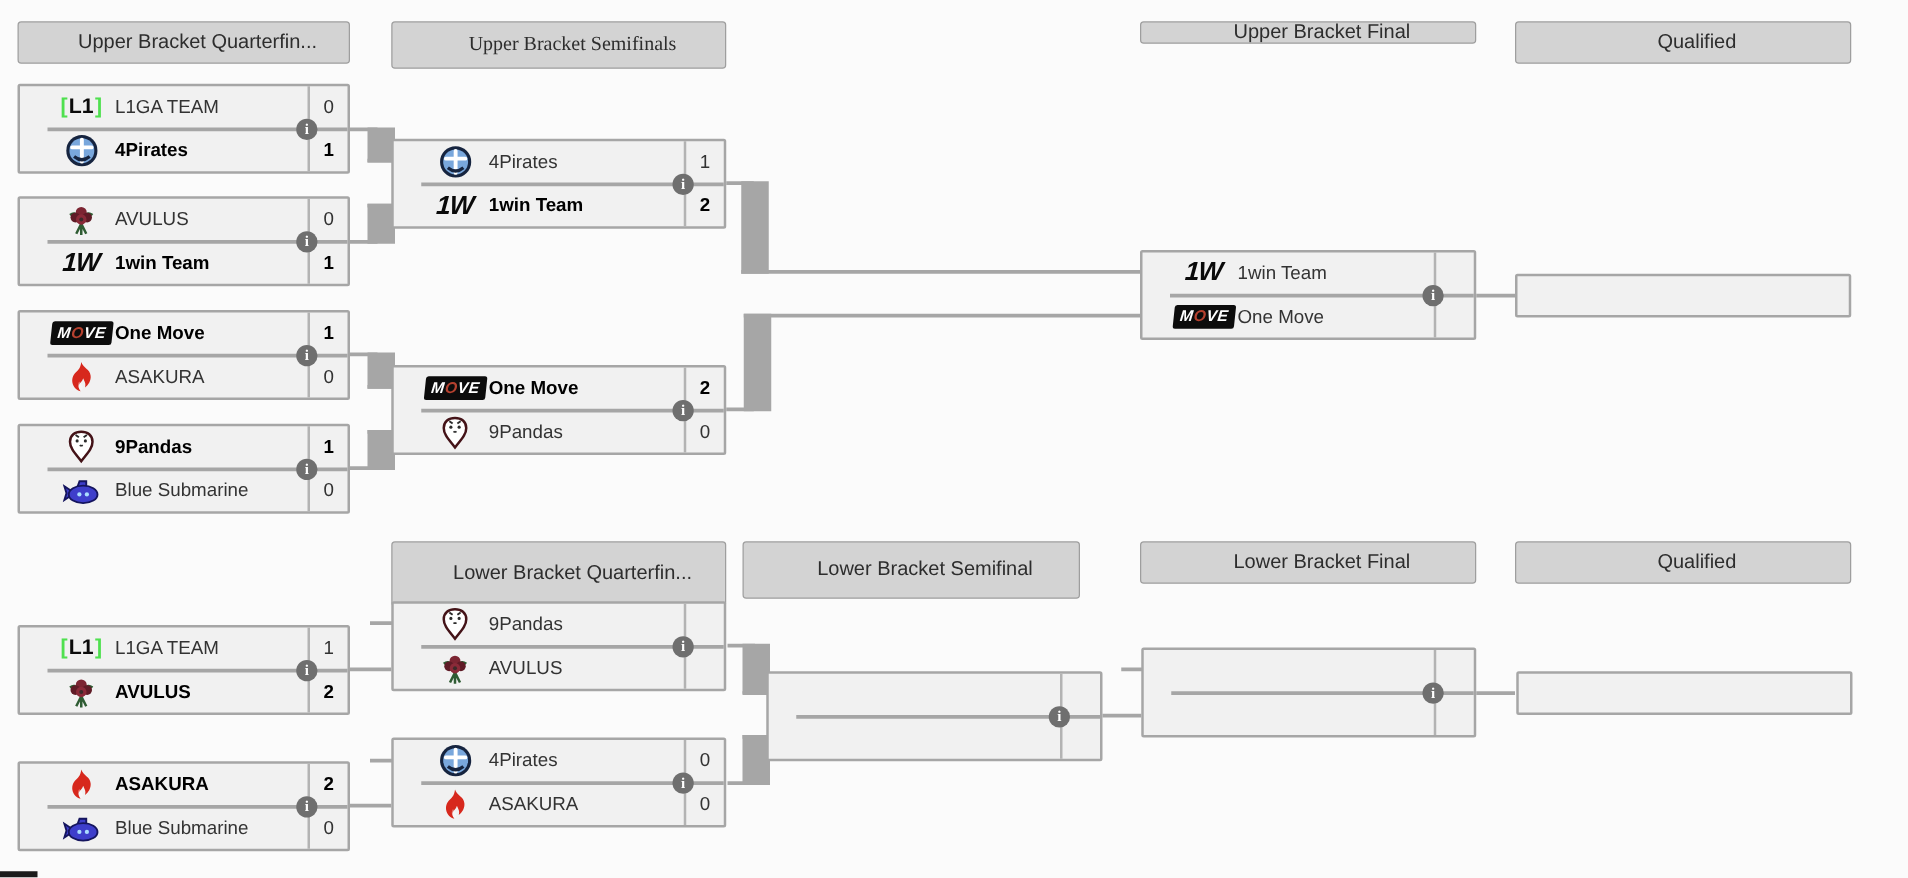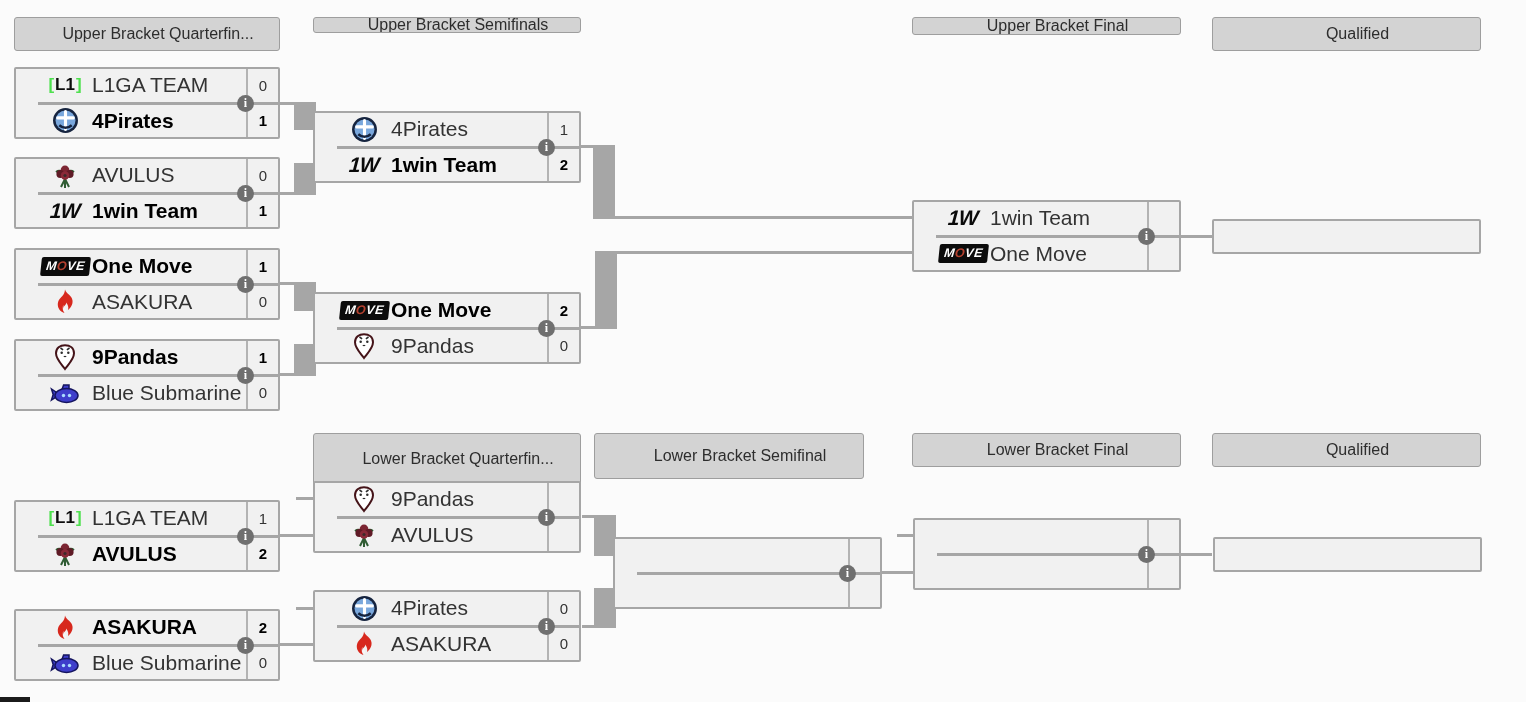--- a/index.html
+++ b/index.html
@@ -17,21 +17,21 @@
     font-size:16px;color:#2d2d2d;white-space:nowrap;overflow:hidden;
   }
   
   .match{
     background:#f1f1f1;border:2px solid #a6a6a6;border-radius:2px;
     display:flex;flex-direction:column;
   }
   .row{display:flex;align-items:center;flex:1;min-height:0;}
   .mid{height:3px;background:#a6a6a6;flex:none;}
   .logo{width:54px;flex:none;display:flex;align-items:flex-start;justify-content:center;}
-  .tname{flex:1;font-size:21px;color:#333;white-space:nowrap;overflow:hidden;}
+  .tname{flex:1;font-size:15px;color:#333;white-space:nowrap;overflow:hidden;}
   .tscore{
     width:30px;flex:none;align-self:stretch;border-left:2px solid #b3b3b3;
     display:flex;align-items:center;justify-content:center;
     font-size:15px;color:#333;
   }
   .row.win .tname,.row.win .tscore{font-weight:700;color:#000;}
   .ibtn{
     position:absolute;right:24px;top:50%;margin-top:-8.5px;width:17px;height:17px;
     border-radius:50%;background:#6f6f6f;color:#fff;
     font-family:"Liberation Serif","DejaVu Serif",serif;font-weight:700;font-size:12px;
@@ -50,21 +50,21 @@
       padding:2px 5px 3px;display:inline-block;transform:skewX(-6deg);border-radius:2px;letter-spacing:.5px;}
   .mv i{color:#b5412f;font-style:inherit;}
   .strip{background:#1b1b1b;}
 </style>
 </head>
 <body>
 
 <div class="abs" style="left:0;top:0;width:1526px;height:702px;">
 
   <div class="abs hdr" style="left:14px;top:17px;width:266px;height:34px;">Upper Bracket Quarterfin...</div>
-  <div class="abs hdr" style="left:313px;top:17px;width:268px;height:16px;">Upper Bracket Semifinals</div>
+  <div class="abs hdr" style="left:313px;top:17px;width:268px;height:38px;font-family:Liberation Serif, serif;">Upper Bracket Semifinals</div>
   <div class="abs hdr" style="left:912px;top:17px;width:269px;height:18px;">Upper Bracket Final</div>
   <div class="abs hdr" style="left:1212px;top:17px;width:269px;height:34px;">Qualified</div>
 
   <div class="abs hdr" style="left:313px;top:433px;width:268px;height:52px;">Lower Bracket Quarterfin...</div>
   <div class="abs hdr" style="left:594px;top:433px;width:270px;height:46px;">Lower Bracket Semifinal</div>
   <div class="abs hdr" style="left:912px;top:433px;width:269px;height:34px;">Lower Bracket Final</div>
   <div class="abs hdr" style="left:1212px;top:433px;width:269px;height:34px;">Qualified</div>
 
   <div class="abs cn" style="left:280px;top:102px;width:17px;height:3px;"></div>
   <div class="abs cn" style="left:294px;top:102px;width:3px;height:28px;"></div>

